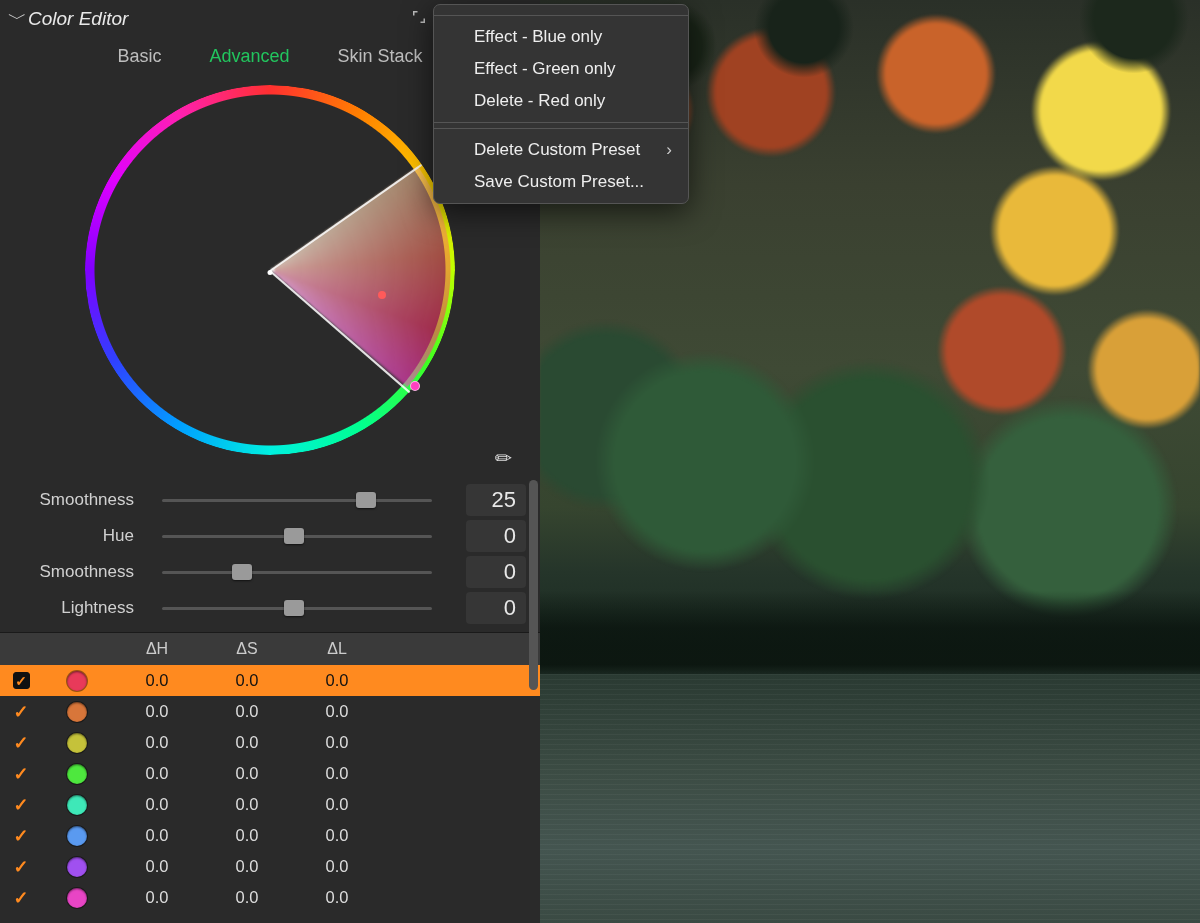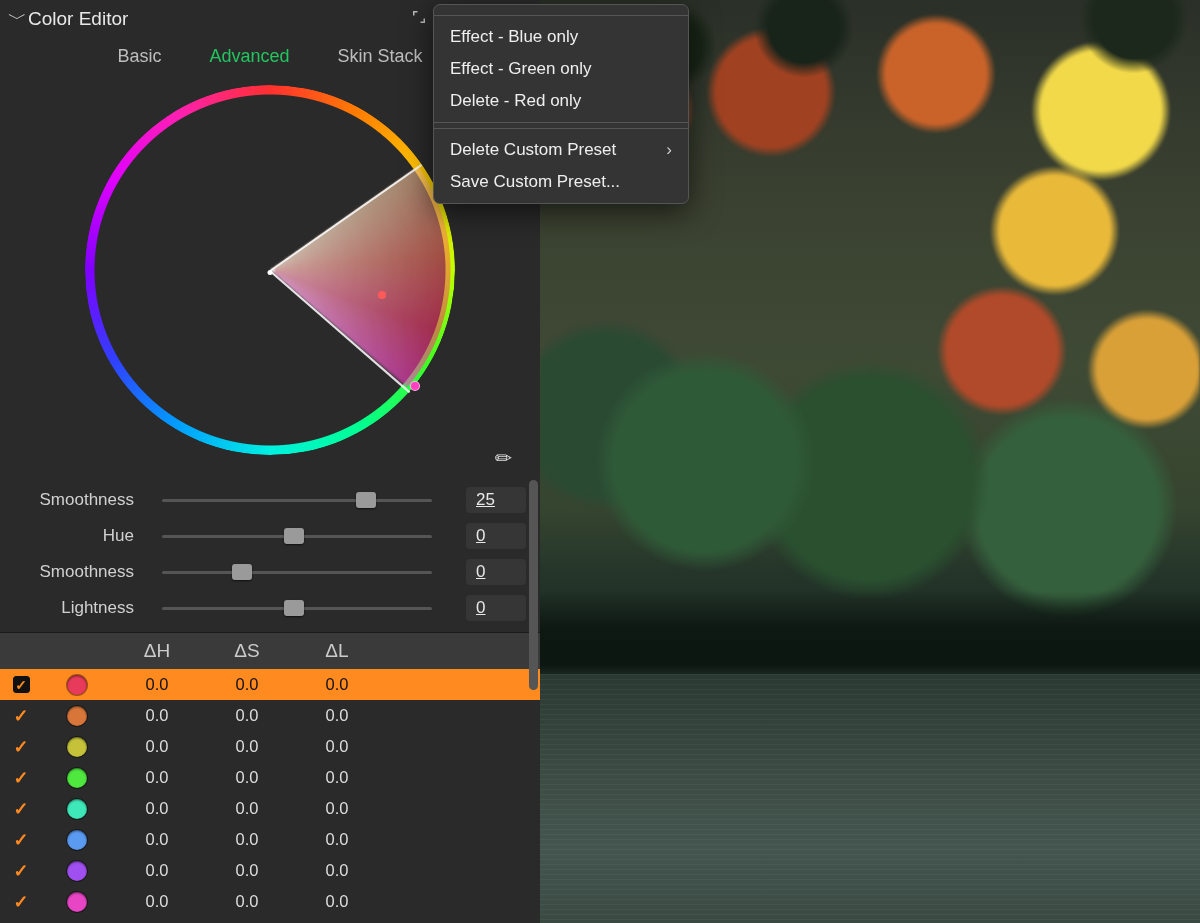--- a/index.html
+++ b/index.html
@@ -61,21 +61,21 @@
     content:""; position:absolute; inset:0;
     background: repeating-linear-gradient(to bottom, rgba(255,255,255,0.04) 0 1px, transparent 1px 5px);
   }
 
   
   .hdr {
     display:flex; align-items:center; padding: 6px 10px 4px 8px;
     font-size: 19px; color:#e8e8e8;
   }
   .chevron { width:14px; display:inline-block; margin-right:6px; color:#ccc;}
-  .hdr-title { flex:1; font-weight:400; }
+  .hdr-title { flex:1; font-weight:400;font-style:italic; }
   .hdr-icons { display:flex; gap:14px; align-items:center; color:#bbb; }
   .hdr-icons span { cursor:pointer; font-size:17px; }
   .icon-svg { width:18px; height:18px; fill:#bbb; }
 
   .tabs {
     display:flex; gap:48px; padding: 10px 0 14px 0; justify-content:center;
     font-size:18px;
   }
   .tab { color:#bdbdbd; cursor:pointer; }
   .tab.active { color:#22c55e; }
@@ -127,27 +127,27 @@
   .srow { display:flex; align-items:center; height:36px; gap:28px; }
   .slabel { width:120px; text-align:right; color:#d0d0d0; font-size:17px; }
   .strack {
     flex:1; height:3px; background:#555; border-radius:2px; position:relative;
   }
   .sthumb {
     position:absolute; top:-7px; width:20px; height:16px; background:#9a9a9a;
     border-radius:3px; box-shadow:0 1px 2px rgba(0,0,0,0.6);
   }
   .sval {
-    width:60px; text-align:left; color:#e8e8e8; font-size:17px;
-    background:#363636; border-radius:4px; padding:3px 10px; margin-left:6px;text-decoration:underline;
+    width:60px; text-align:right; color:#e8e8e8; font-size:22px;
+    background:#363636; border-radius:4px; padding:3px 10px; margin-left:6px;
   }
 
   .table-hdr {
     display:grid; grid-template-columns: 42px 70px 90px 90px 90px 1fr;
-    background:#3a3a3a; color:#ccc; font-size:19px; padding:7px 0;
+    background:#3a3a3a; color:#ccc; font-size:16px; padding:7px 0;
     border-top:1px solid #1a1a1a;
   }
   .table-hdr > div { text-align:center; }
   .trow {
     display:grid; grid-template-columns: 42px 70px 90px 90px 90px 1fr;
     align-items:center; height:31px; font-size:16.5px; color:#ddd;
   }
   .trow.sel { background:#ff8a1f; color:#111; }
   .trow > div { text-align:center; }
   .chk { display:flex; justify-content:center; }
@@ -168,21 +168,21 @@
     background:#555; border-radius:5px;
   }
 
   
   .menu {
     position:absolute; left:433px; top:4px; width:256px;
     background:#343434; border:1px solid #555; border-radius:7px;
     box-shadow:0 8px 30px rgba(0,0,0,0.6);
     padding:5px 0; z-index:50; font-size:17px;
   }
-  .mi { padding:6px 16px; color:#eee; cursor:pointer; display:flex; align-items:center;}
+  .mi { padding:6px 16px; color:#eee; cursor:pointer; display:flex; align-items:center;margin-left:24px;}
   .mi.hl { background:#1a66ff; color:#fff; border-radius:5px; margin:0 5px; padding:6px 11px;}
   .mi .sub-arrow { margin-left:auto; color:#ccc; }
   .msep { height:1px; background:#555; margin:5px 0; }
 </style>
 </head>
 <body>
 
 <div class="panel">
 
   <div class="hdr">

